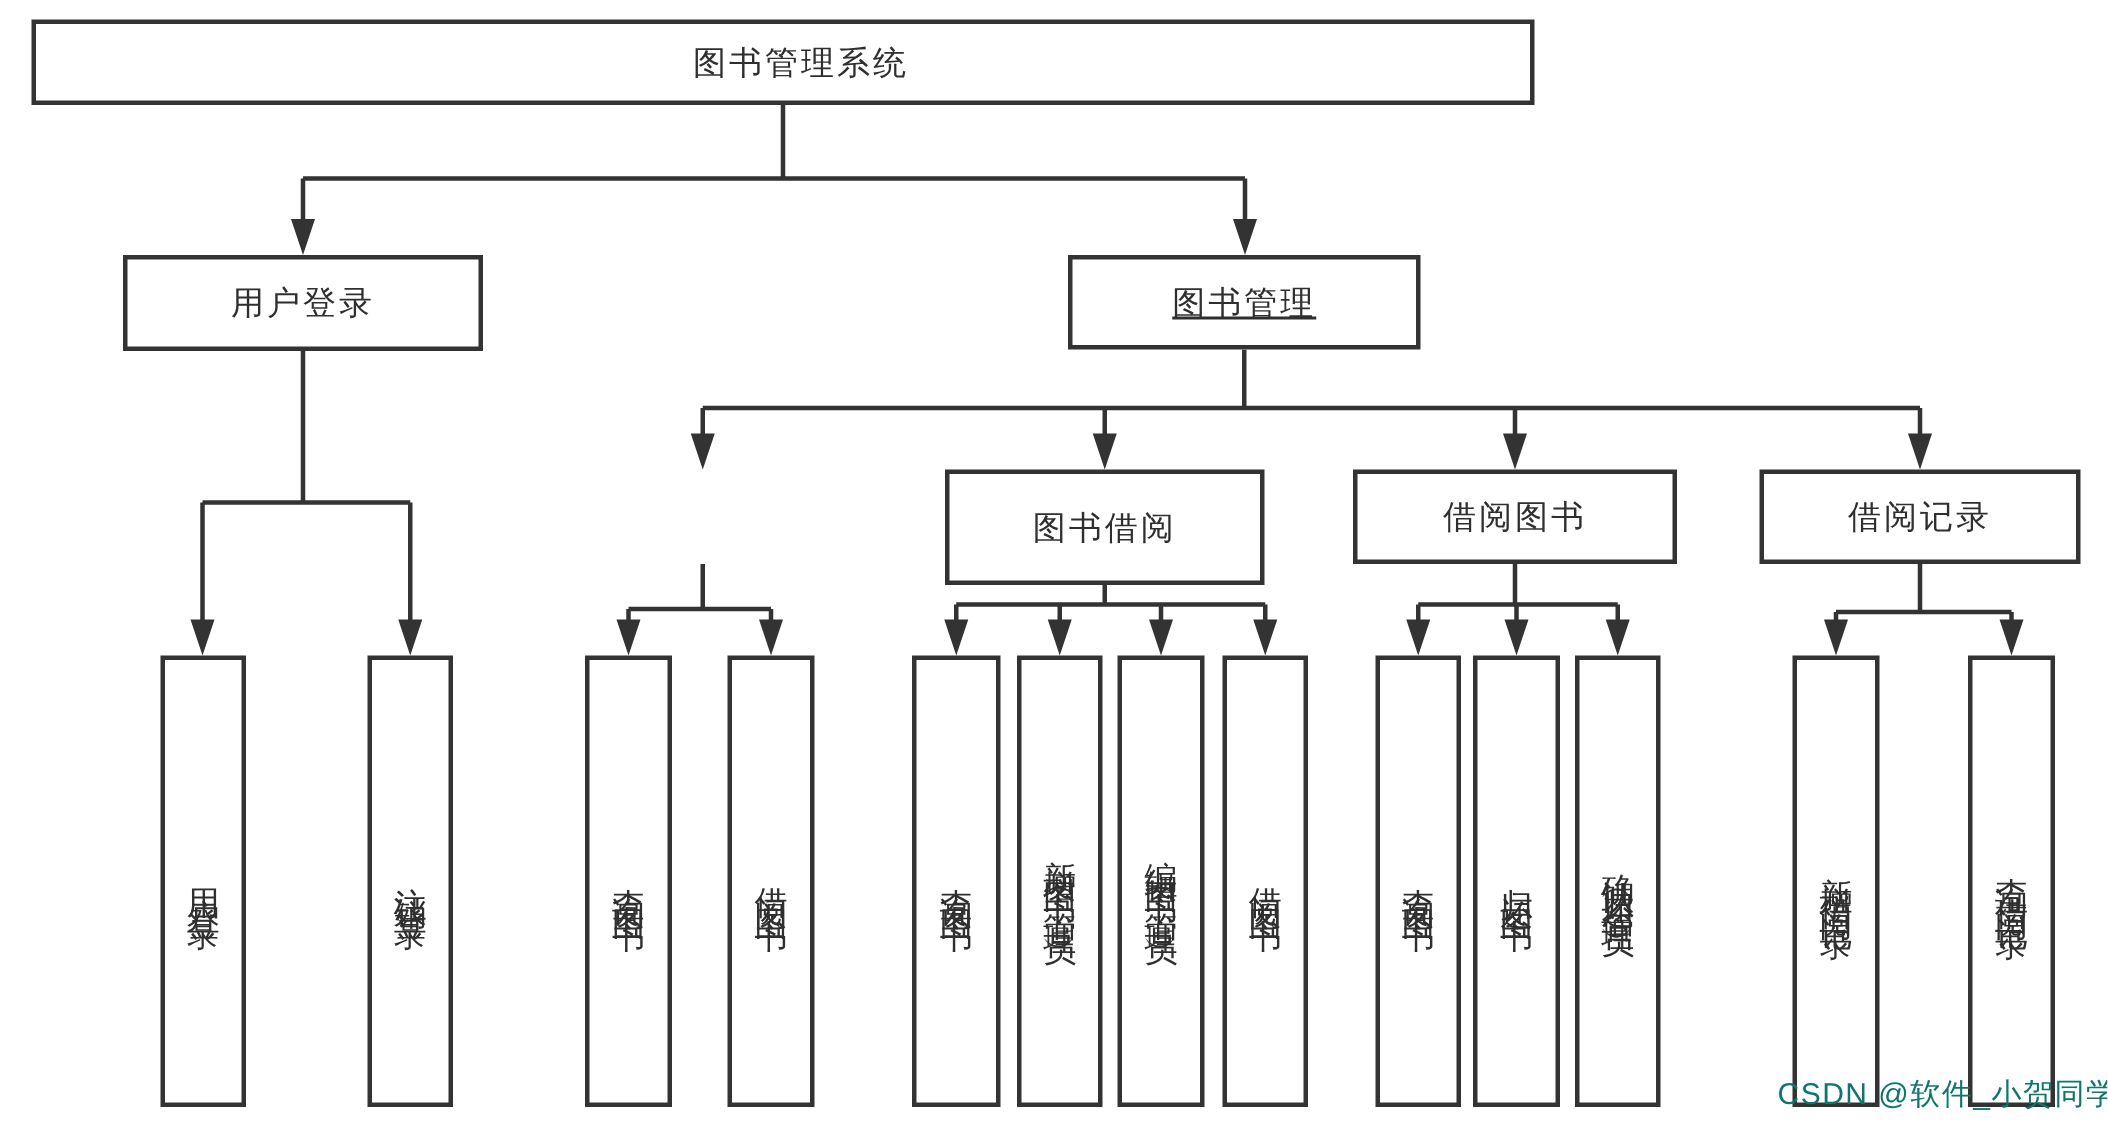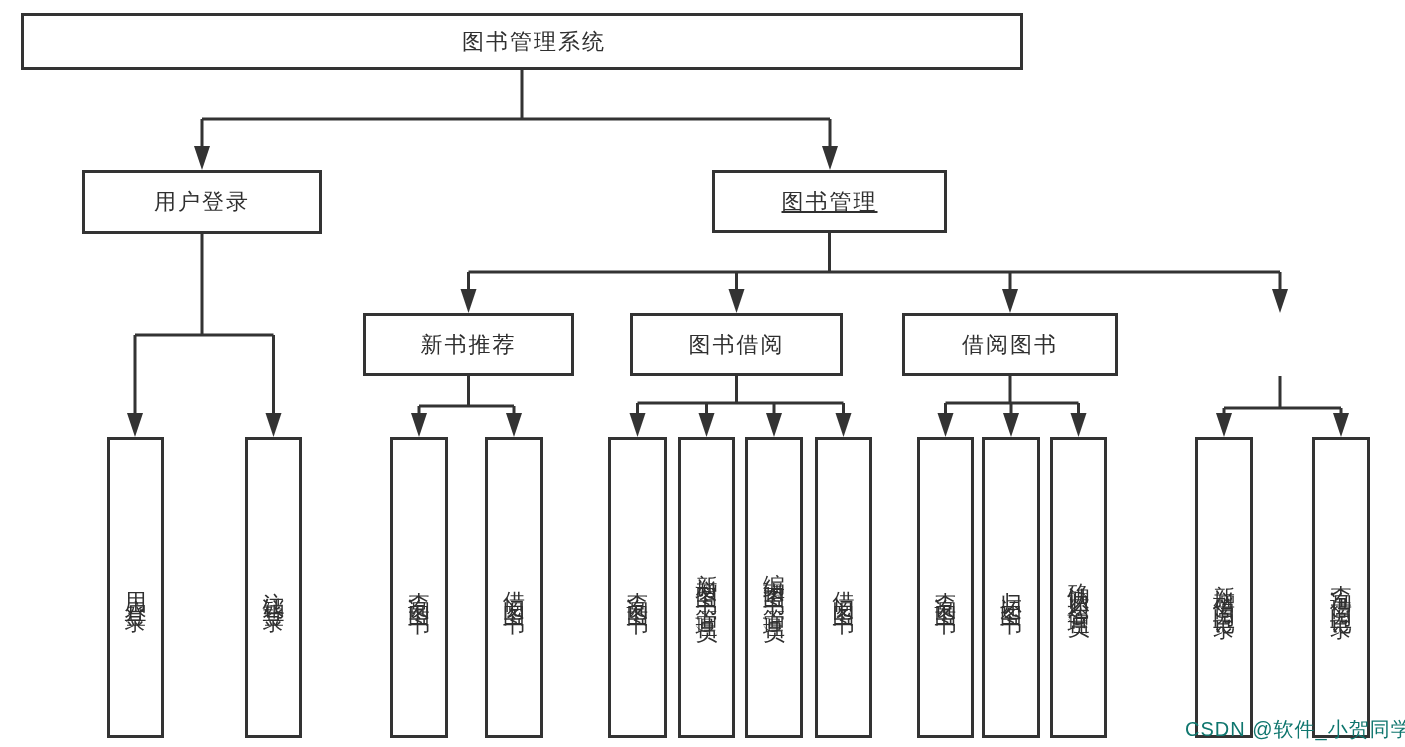--- a/index.html
+++ b/index.html
@@ -81,23 +81,23 @@
     <path class="line" d="M1280 376 V408 M1224 408 H1341 M1224 408 V417 M1341 408 V417"></path>
     <path class="arrow" d="M1216 413 L1232 413 L1224 437 Z"></path>
     <path class="arrow" d="M1333 413 L1349 413 L1341 437 Z"></path>
   </svg>
 
   <div class="box" style="left:21px; top:13px; width:1002px; height:57px;padding-left:24px;">图书管理系统</div>
 
   <div class="box" style="left:82px; top:170px; width:240px; height:64px;">用户登录</div>
   <div class="box" style="left:712px; top:170px; width:235px; height:63px;text-decoration:underline;">图书管理</div>
 
-  <div class="box" style="left:363px; top:313px; width:211px; height:63px;">新书推荐</div>
-  <div class="box" style="left:630px; top:313px; width:213px; height:63px;">图书借阅</div>
+  <div class="box" style="left:630px; top:313px; width:213px; height:77px;">图书借阅</div>
   <div class="box" style="left:902px; top:313px; width:216px; height:63px;">借阅图书</div>
+  <div class="box" style="left:1173px; top:313px; width:214px; height:63px;">借阅记录</div>
 
   <div class="box vbox" style="left:107px; top:437px; width:57px; height:301px;">用户登录</div>
   <div class="box vbox" style="left:245px; top:437px; width:57px; height:301px;">注销登录</div>
 
   <div class="box vbox" style="left:390px; top:437px; width:58px; height:301px;">查询图书</div>
   <div class="box vbox" style="left:485px; top:437px; width:58px; height:301px;">借阅图书</div>
 
   <div class="box vbox" style="left:608px; top:437px; width:59px; height:301px;">查询图书</div>
   <div class="box vbox" style="left:678px; top:437px; width:57px; height:301px;">新增图书（管理员）</div>
   <div class="box vbox" style="left:745px; top:437px; width:58px; height:301px;">编辑图书（管理员）</div>

